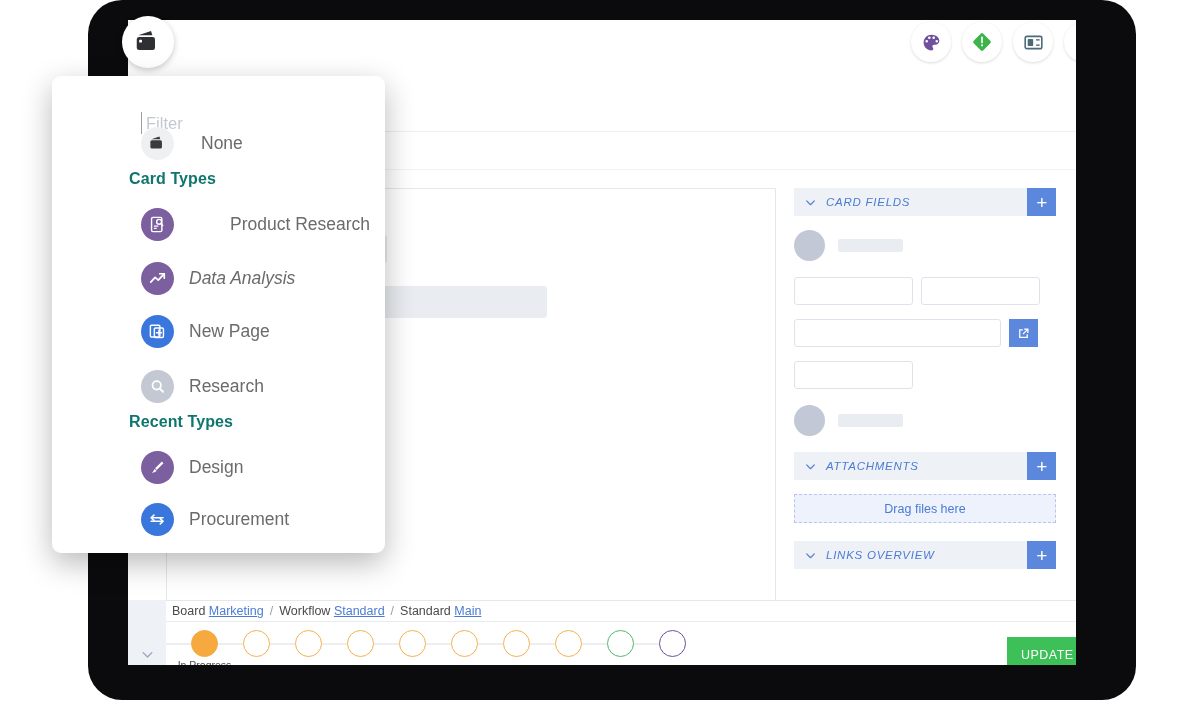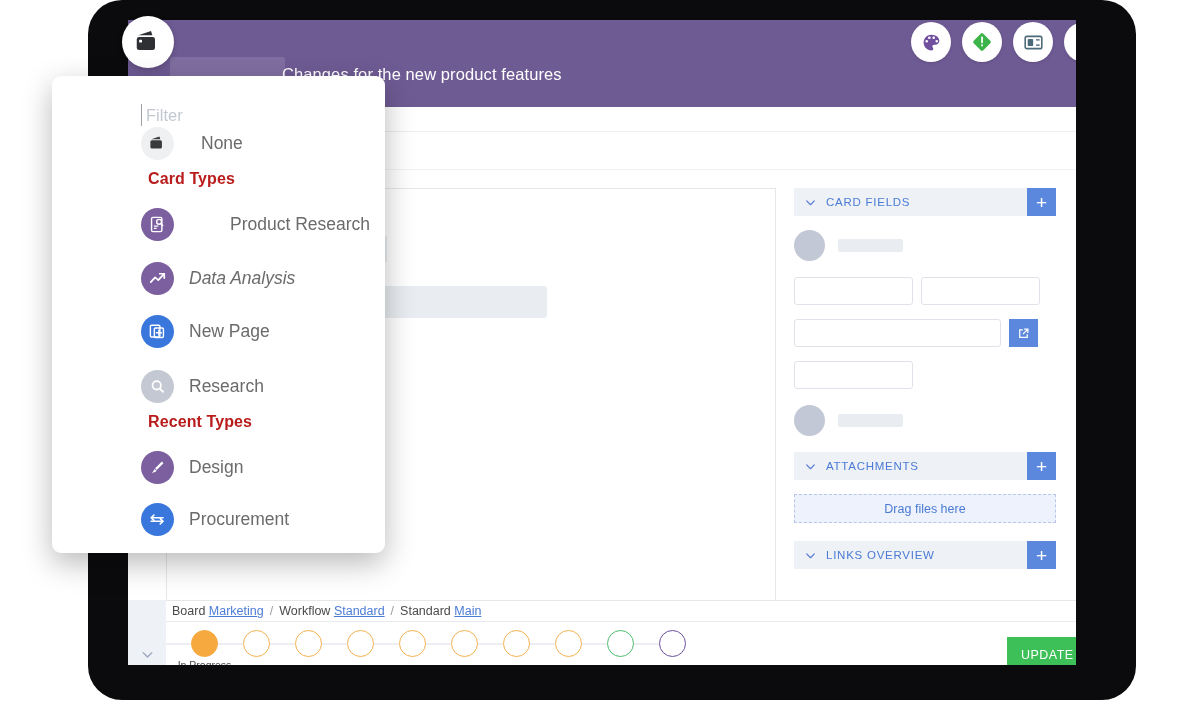--- a/index.html
+++ b/index.html
@@ -100,20 +100,21 @@
 
   
   .side-pane { position: absolute; left: 666px; top: 18px; width: 262px; }
 
   .section-bar {
     position: relative;
     height: 28px;
     background: #eef1f6;
     display: flex; align-items: center;
     margin-bottom: 14px;
+    font-style: italic;
   }
   .section-chevron {
     width: 32px; display: flex; align-items: center; justify-content: center;
     color: #5b7fd4;
   }
   .section-label {
     color: #4b7bd4;
     font-size: 11.5px;
     letter-spacing: 0.75px;
     font-weight: 400;
@@ -242,21 +243,21 @@
   .dropdown {
     position: absolute;
     left: 52px; top: 76px;
     width: 333px; height: 477px;
     background: #ffffff;
     border-radius: 9px;
     box-shadow: 0 10px 30px rgba(0,0,0,0.28);
     z-index: 50;
     overflow: hidden;
   }
-  .filter-wrap { position: absolute; left: 0; top: 10px; width: 333px; height: 34px; }
+  .filter-wrap { position: absolute; left: 0; top: 18px; width: 333px; height: 34px; }
   .filter-caret {
     position: absolute; left: 89px; top: 94px - 76px;
     width: 1px; height: 20px; background: #8a8f98;
   }
   .filter-input {
     position: absolute; left: 92px; top: 17px;
     width: 220px; height: 24px;
     border: none; outline: none; background: transparent;
     font-size: 16.5px; color: #3c3c3c;
     font-family: "Liberation Sans", sans-serif;
@@ -270,38 +271,34 @@
     cursor: pointer;
   }
   .dd-icon {
     width: 33px; height: 33px; border-radius: 50%;
     display: flex; align-items: center; justify-content: center;
     flex: none;
   }
   .dd-label { margin-left: 15px; font-size: 17.5px; color: #6b6b6b; white-space: nowrap; }
 
   .dd-heading {
-    position: absolute; left: 96px;
-    font-size: 16px; font-weight: bold; color: #b91c1c;
+    position: absolute; left: 77px;
+    font-size: 16px; font-weight: bold; color: #0f766e;
     letter-spacing: 0.1px;
   }
 </style>
 </head>
 <body>
 
 <div id="root">
 
   <div class="device-frame"></div>
 
   <div class="app-window">
 
-    <div class="app-header">
-      <div class="header-thumb"></div>
-      <div class="header-title">Changes for the new product features</div>
-    </div>
 
     <div class="toolbar">
 
       <div class="tool-btn">
         <svg width="21" height="21" viewBox="0 0 24 24">
           <path fill="#6f4f9e" d="M12 3C6.9 3 3 6.9 3 12s3.9 9 9 9c1.1 0 2-.9 2-2 0-.5-.2-.9-.5-1.3-.3-.3-.5-.8-.5-1.2 0-1.1.9-2 2-2h1.5c2.5 0 4.5-2 4.5-4.5C21 6.3 17 3 12 3zM6.5 12a1.5 1.5 0 1 1 0-3 1.5 1.5 0 0 1 0 3zm3-4a1.5 1.5 0 1 1 0-3 1.5 1.5 0 0 1 0 3zm5 0a1.5 1.5 0 1 1 0-3 1.5 1.5 0 0 1 0 3zm3.5 4a1.5 1.5 0 1 1 0-3 1.5 1.5 0 0 1 0 3z"></path>
         </svg>
       </div>
 
       <div class="tool-btn">

